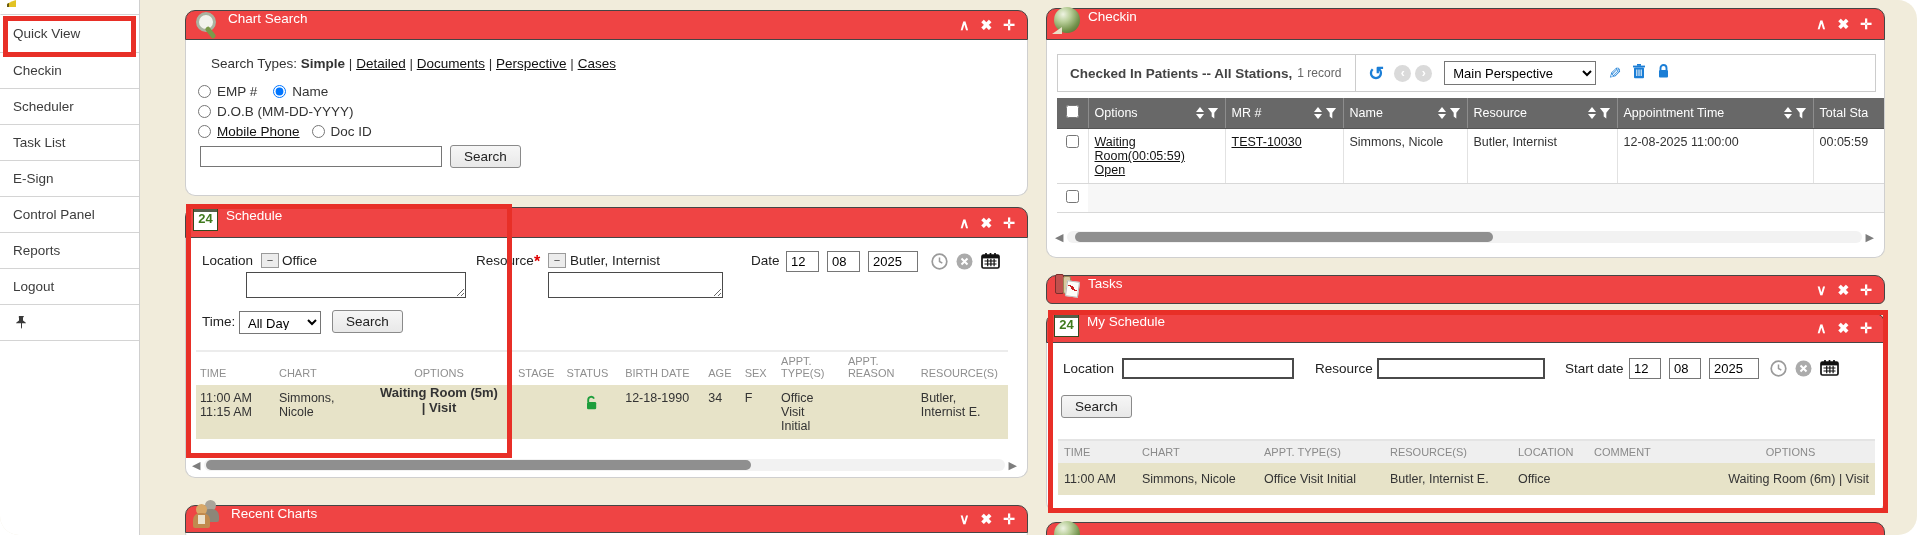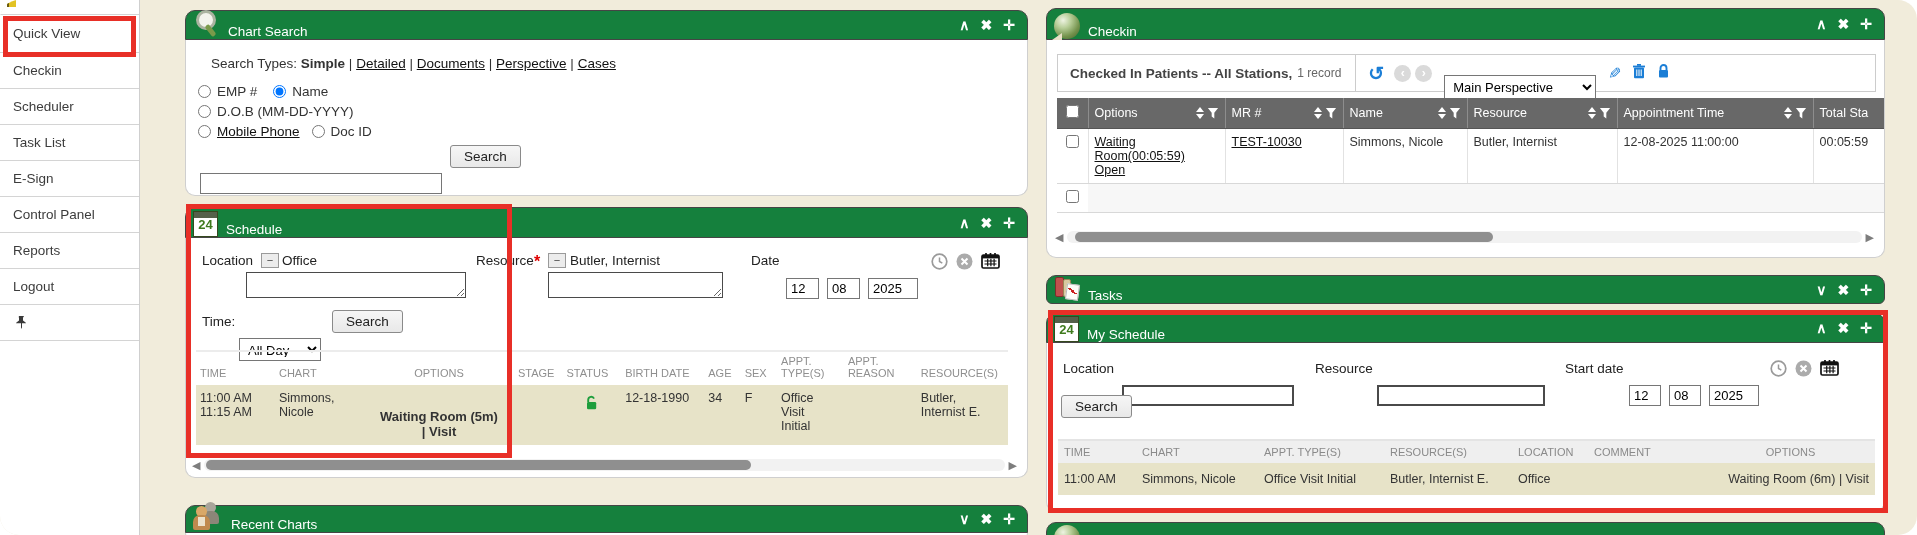--- a/index.html
+++ b/index.html
@@ -15,22 +15,22 @@
   .side-stub { height:15px; border-bottom:1px solid #d4d4d4; position:relative; }
   .side-yellow { position:absolute; left:7px; top:0; width:9px; height:7px;
     background:#e2c224; border-left:2px solid #6b5b10; }
   .side-item { height:36px; line-height:36px; padding-left:13px; font-size:13.5px;
     color:#3c3c3c; border-bottom:1px solid #d4d4d4; cursor:pointer; background:#fff; }
   .side-item.first { height:38px; line-height:38px; }
   .side-pin { height:36px; border-bottom:1px solid #d4d4d4; display:flex; align-items:center; padding-left:15px; }
 
   
   .panel { position:absolute; }
-  .phdr { position:relative; background:#15803d; border:1px solid #454545;
-    border-radius:10px 10px 0 0; color:#fff; display:flex; align-items:flex-end;
+  .phdr { position:relative; background:#ef4444; border:1px solid #454545;
+    border-radius:10px 10px 0 0; color:#fff; display:flex; align-items:flex-start;
     font-size:13.5px; }
   .phdr .ptitle { margin-left:8px; }
   .hctl { position:absolute; right:12px; top:0; bottom:0; display:flex; align-items:center; gap:11px; }
   .hctl span { font-weight:bold; font-size:14px; color:#fff; cursor:pointer; line-height:1; }
   .pbody { position:absolute; left:0; right:0; background:#fff;
     border:1px solid #cfcfcf; border-top:none; border-radius:0 0 10px 10px; overflow:hidden; }
 
   
   .mag { position:relative; width:26px; height:30px; margin-left:8px; flex:0 0 auto; }
   .mag::before { content:""; position:absolute; left:2px; top:1px; width:14px; height:14px;
@@ -64,21 +64,21 @@
   .funnel { width:11px; height:11px; background:#fff;
     clip-path:polygon(0 0,100% 0,62% 48%,62% 100%,38% 82%,38% 48%); }
   .circbtn { width:17px; height:17px; border-radius:50%; background:#dadada; color:#fff;
     display:inline-flex; align-items:center; justify-content:center; font-size:12px; font-weight:bold; }
   .refresh { color:#1b7ed6; font-size:19px; font-weight:bold; line-height:1; cursor:pointer; }
   .pencil { color:#1b7ed6; font-size:16px; cursor:pointer; transform:scaleX(-1); display:inline-block; }
 
   
   .btn { border:1px solid #8a8a8a; background:linear-gradient(#f6f6f6,#e8e8e8);
     border-radius:3px; padding:3px 13px; font-size:13.5px; font-family:inherit; color:#222; cursor:pointer; }
-  .tin { border:1px solid #767676; height:21px; font-size:13px; font-family:inherit; padding:3px 4px; background:#fff;margin-top:27px; }
+  .tin { border:1px solid #767676; height:21px; font-size:13px; font-family:inherit; padding:3px 4px; background:#fff; }
   .minus { display:inline-block; border:1px solid #9a9a9a; background:#ececec; color:#444;
     font-size:11px; line-height:13px; width:18px; text-align:center; height:15px; cursor:pointer; }
   .lbl { font-size:13.5px; color:#222; }
   .req { color:#e00000; font-weight:bold; margin:0 3px; }
   .ta { border:1px solid #4a4a4a; height:26px; resize:both; font-family:inherit; font-size:13px; }
 
   
   table { border-collapse:collapse; table-layout:fixed; }
   .sched-tbl { width:812px; font-size:12.5px; }
   .sched-tbl th { font-size:11px; font-weight:normal; color:#8f8f8f; text-align:left;
@@ -252,21 +252,21 @@
         </tr>
         <tr>
           <td>
                 <div>11:00 AM</div>
                 <div>11:15 AM</div>
               </td>
           <td>
                 <div>Simmons,</div>
                 <div>Nicole</div>
               </td>
-          <td class="opt-bold" style="padding-top:24px;">
+          <td class="opt-bold" style="padding-top:0;">
                 <div>Waiting Room (5m)</div>
                 <div>| Visit</div>
               </td>
           <td></td>
           <td style="text-align:center; padding-top:10px;"><svg width="16" height="16" viewBox="0 0 16 16">
                   <path d="M4.2 7V4.8A3 3 0 0 1 10 3.7" fill="none" stroke="#1e9e3c" stroke-width="1.9"></path>
                   <rect x="3" y="7" width="9.2" height="7.2" rx="1.3" fill="#1e9e3c"></rect>
                 </svg></td>
           <td>12-18-1990</td>
           <td>34</td>

